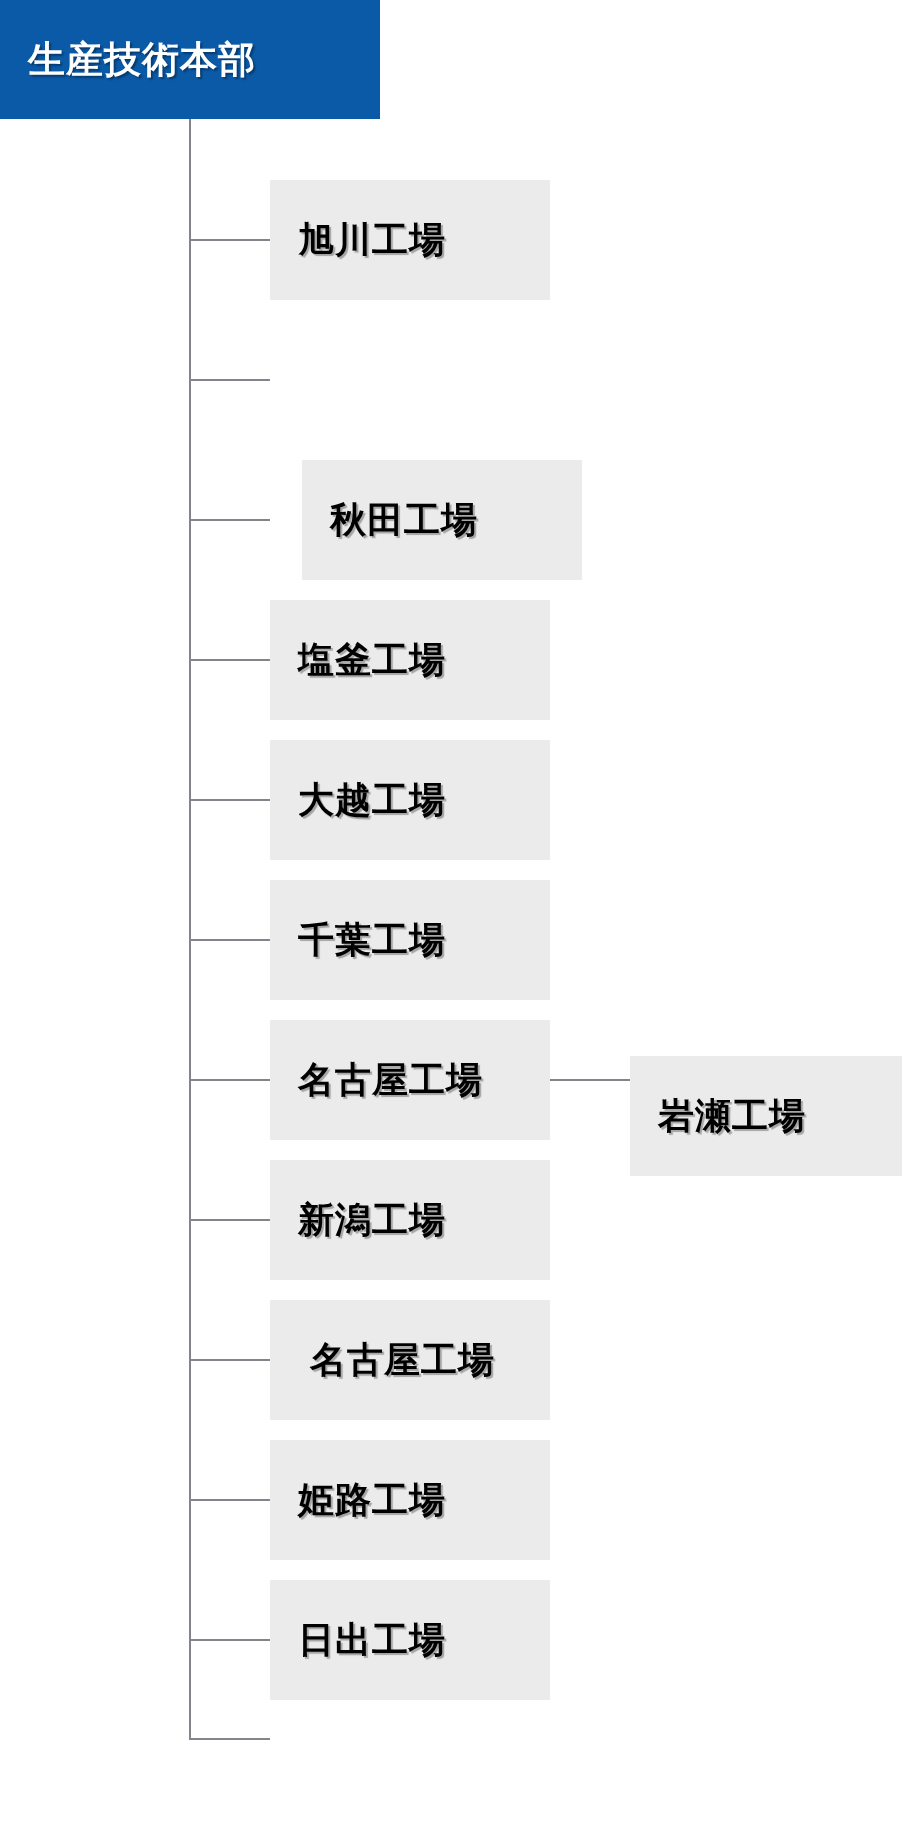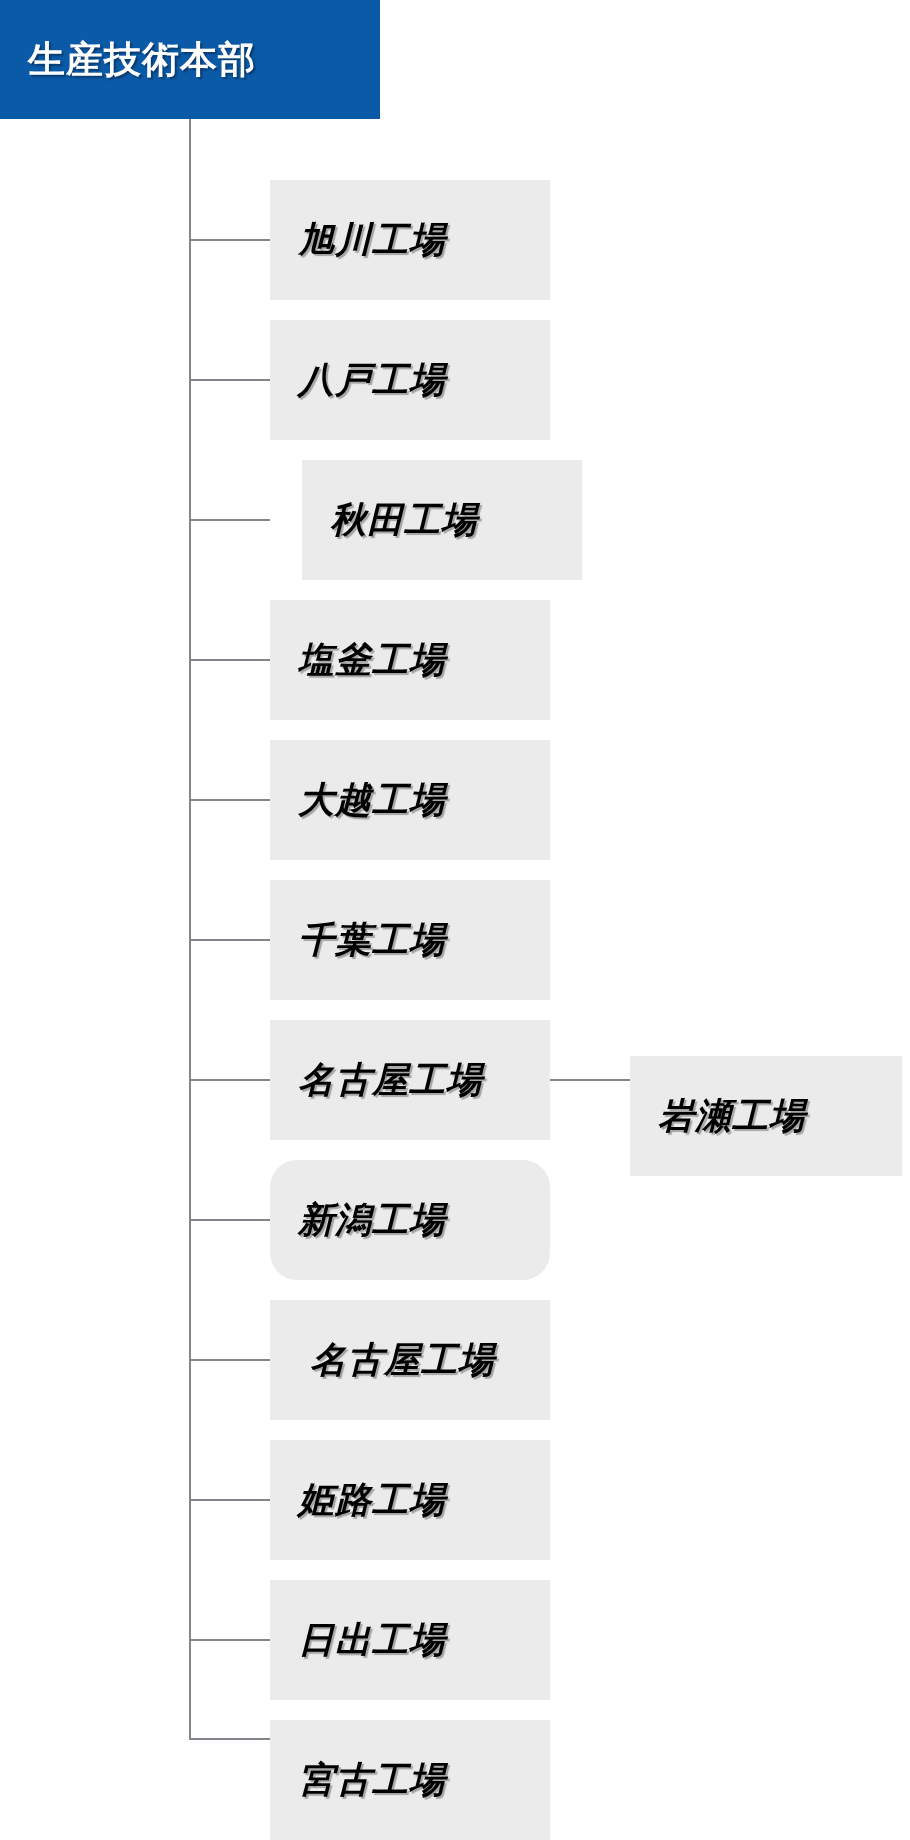--- a/index.html
+++ b/index.html
@@ -43,21 +43,20 @@
     height: 120px;
     background: var(--node-bg);
     color: var(--node-text);
     display: flex;
     align-items: center;
     padding-left: 28px;
     font-size: 36px;
     font-weight: bold;
     letter-spacing: 1px;
     text-shadow: 2px 2px 1px rgba(0,0,0,0.30);
-    font-style: italic;
   }
 
   .node.child {
     left: 630px;
   }
 
   .v-line {
     position: absolute;
     width: 2px;
     background: var(--connector);
@@ -92,51 +91,45 @@
   <div class="h-line" style="left:189px; top:1499px; width:81px;"></div>
   <div class="h-line" style="left:189px; top:1639px; width:81px;"></div>
 
   <div class="h-line" style="left:189px; top:1738px; width:81px;"></div>
 
   <div class="h-line" style="left:550px; top:1079px; width:80px;"></div>
 
   <div class="node" style="top:180px;">
     <span>旭川工場</span>
   </div>
-  <div class="node" style="top:320px;">
-    <span>八戸工場</span>
-  </div>
   <div class="node" style="top:460px;margin-left:32px;">
     <span>秋田工場</span>
   </div>
   <div class="node" style="top:600px;">
     <span>塩釜工場</span>
   </div>
   <div class="node" style="top:740px;">
     <span>大越工場</span>
   </div>
   <div class="node" style="top:880px;">
     <span>千葉工場</span>
   </div>
   <div class="node" style="top:1020px;">
     <span>名古屋工場</span>
   </div>
-  <div class="node" style="top:1160px;border-radius:27px;">
+  <div class="node" style="top:1160px;">
     <span>新潟工場</span>
   </div>
   <div class="node" style="top:1300px;padding-left:40px;">
     <span>名古屋工場</span>
   </div>
   <div class="node" style="top:1440px;">
     <span>姫路工場</span>
   </div>
   <div class="node" style="top:1580px;">
     <span>日出工場</span>
   </div>
-  <div class="node" style="top:1720px;">
-    <span>宮古工場</span>
-  </div>
 
   <div class="node child" style="top:1020px;margin-top:36px;">
     <span>岩瀬工場</span>
   </div>
 
 </div>
 
 </body></html>

